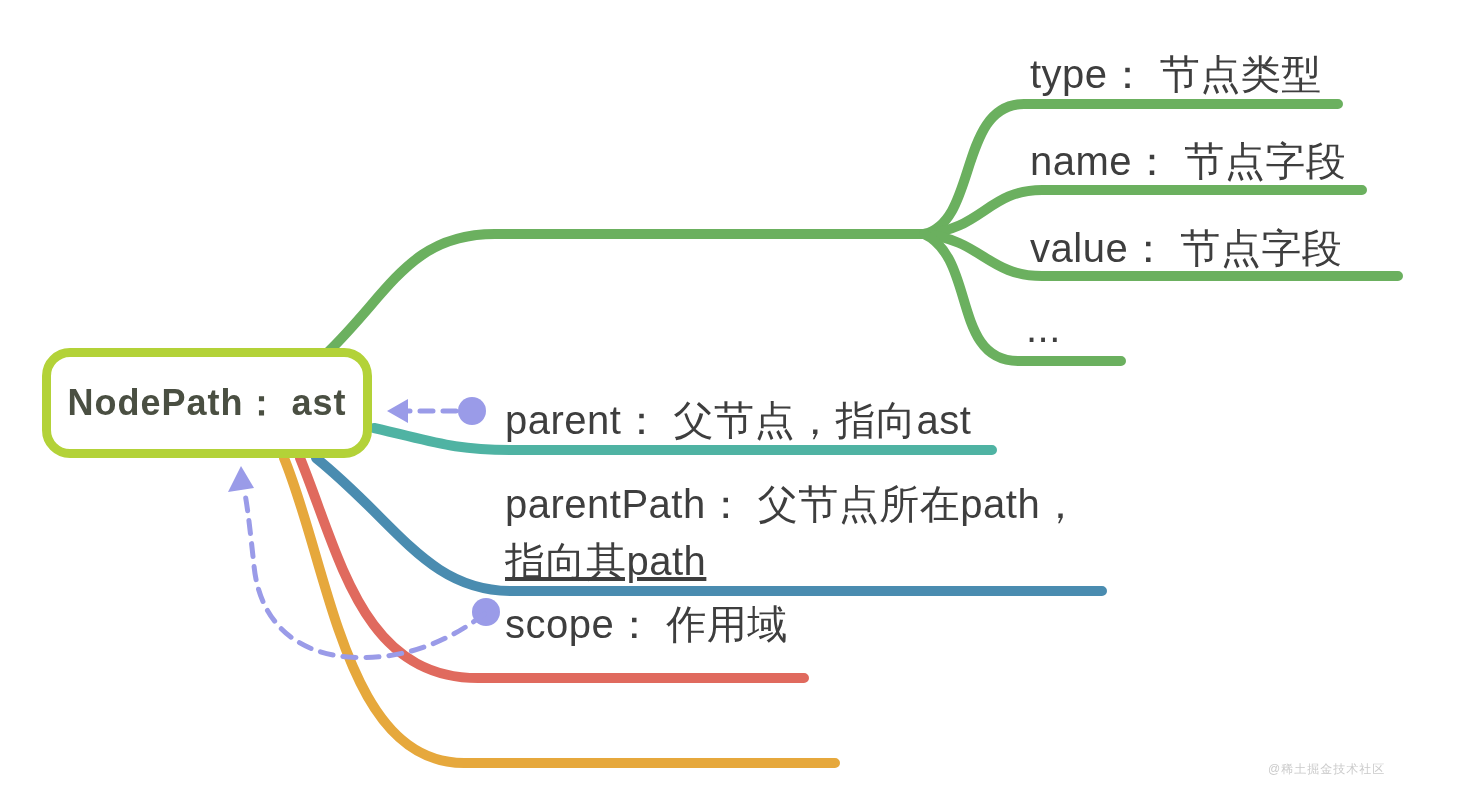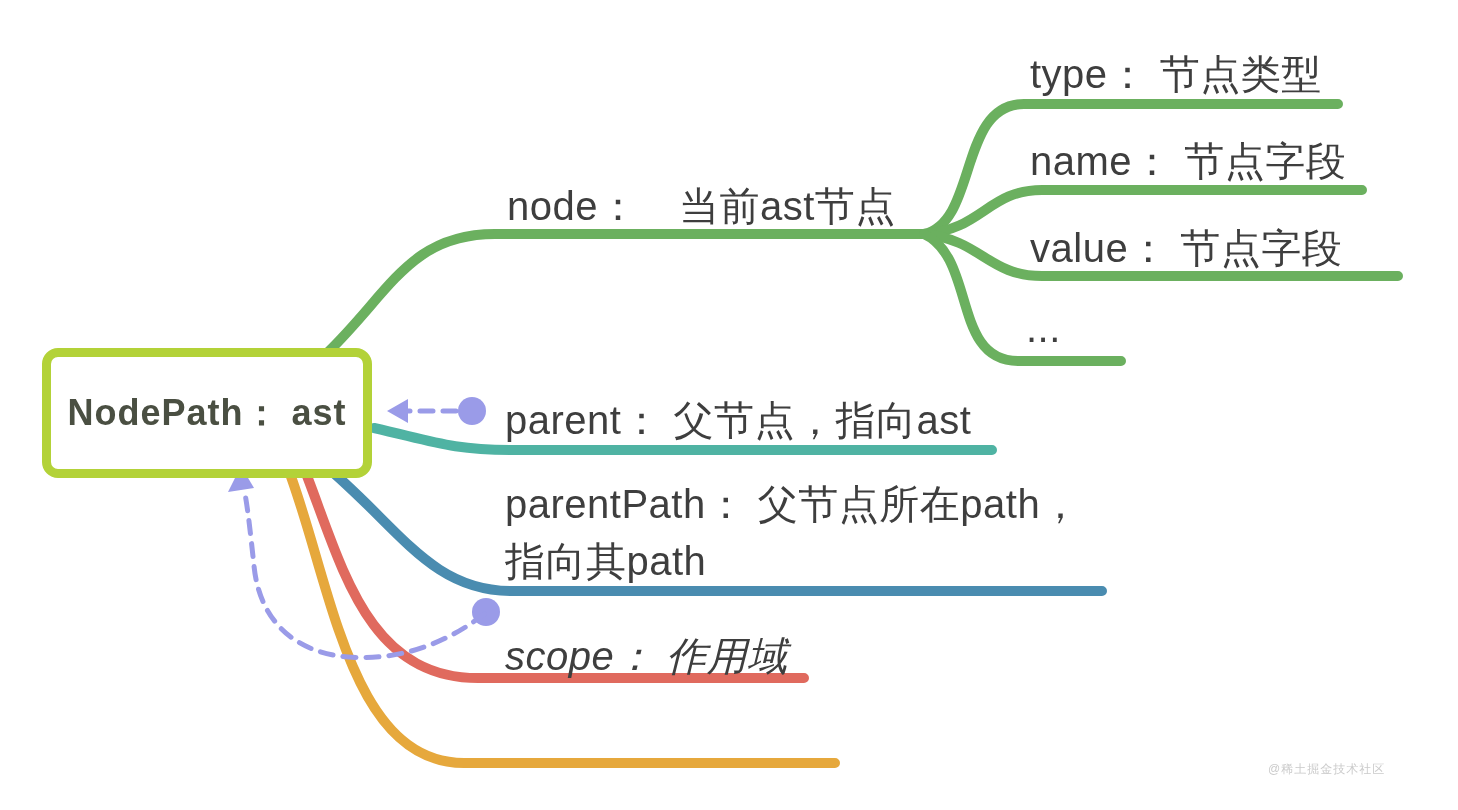--- a/index.html
+++ b/index.html
@@ -8,22 +8,22 @@
     font-family:"Liberation Sans","DejaVu Sans",sans-serif;
   }
   .layer{position:absolute;left:0;top:0;width:1458px;height:810px;}
   .branch{fill:none;stroke-width:10;stroke-linecap:round;}
   .dashed{fill:none;stroke-width:5;stroke-linecap:round;stroke-dasharray:13 10;}
   .lbl{
     position:absolute;font-size:40px;line-height:1.1;color:#3e3e3e;
     white-space:nowrap;letter-spacing:0.5px;
   }
   .root-box{
-    position:absolute;left:42px;top:348px;width:330px;height:130px;
-    box-sizing:border-box;border:9px solid #b3d238;border-radius:16px;
+    position:absolute;left:42px;top:348px;width:330px;height:110px;
+    box-sizing:border-box;border:9px solid #b3d238;border-radius:28px;
     background:#ffffff;display:flex;align-items:center;justify-content:center;
   }
   .root-box .root-label{
     font-size:36px;font-weight:bold;color:#4a4f42;letter-spacing:1px;white-space:nowrap;
   }
   .watermark{
     position:absolute;left:1268px;top:761px;font-size:12px;color:#cbcbcb;
     letter-spacing:1px;white-space:nowrap;
   }
 </style>
@@ -55,30 +55,29 @@
 
     <circle cx="486" cy="612" r="14" fill="#9a9be8"></circle>
     <path class="dashed" d="M 484 614 C 446 644 398 661 348 657 C 298 653 260 624 254 566 C 251 538 248 510 245 494" stroke="#9a9be8"></path>
     <polygon points="241,466 228,492 254,488" fill="#9a9be8"></polygon>
   </svg>
 
   <div class="root-box">
     <span class="root-label">NodePath： ast</span>
   </div>
 
-  <div class="lbl" style="left:507px;top:184px;">node：　当前ast节点</div>
 
   <div class="lbl" style="left:1030px;top:139px;">name： 节点字段</div>
   <div class="lbl" style="left:1030px;top:52px;">type： 节点类型</div>
   <div class="lbl" style="left:1030px;top:226px;">value： 节点字段</div>
   <div class="lbl" style="left:1026px;top:306px;">...</div>
 
   <div class="lbl" style="left:505px;top:482px;">parentPath： 父节点所在path，</div>
 
   <div class="lbl" style="left:505px;top:398px;">parent： 父节点，指向ast</div>
-  <div class="lbl" style="left:505px;top:539px;">指向其path</div>
+  <div class="lbl" style="left:505px;top:539px;text-decoration:underline;">指向其path</div>
 
-  <div class="lbl" style="left:505px;top:634px;font-style:italic;">scope： 作用域</div>
+  <div class="lbl" style="left:505px;top:602px;">scope： 作用域</div>
 
 
   <div class="watermark">@稀土掘金技术社区</div>
 
 </div>
 
 </body></html>

